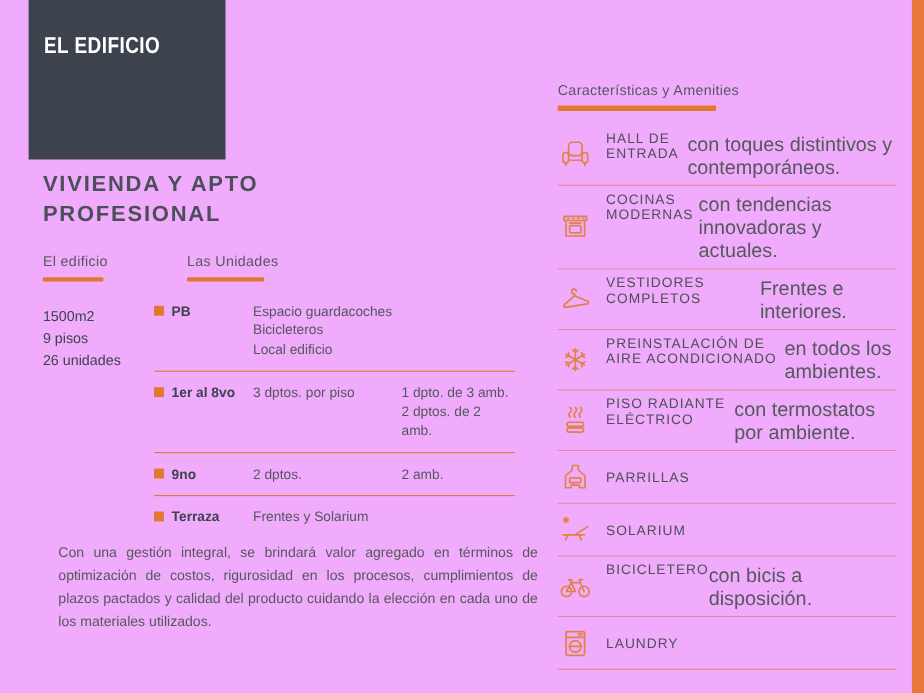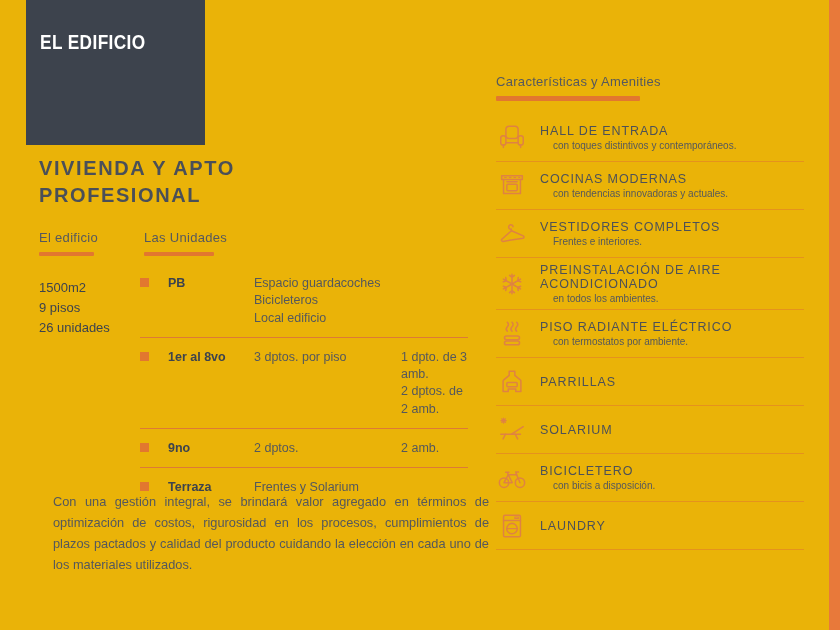--- a/index.html
+++ b/index.html
@@ -1,21 +1,21 @@
 <!DOCTYPE html>
 <html><head>
 <meta charset="utf-8">
 <style>
   * { margin:0; padding:0; box-sizing:border-box; }
   html,body { width:840px; height:630px; }
   body {
     font-family:"Liberation Sans","DejaVu Sans",sans-serif;
     background:#ffffff; color:#55585c; position:relative; overflow:hidden;
   }
-  .page { position:absolute; inset:0; background:#eab308; }
+  .page { position:absolute; inset:0; background:#f0abfc; }
 
   
   .edge-bar { position:absolute; top:0; right:0; width:11px; height:630px; background:#e8793a; }
 
   
   .banner { position:absolute; left:26px; top:0; width:179px; height:145px;
     background:#3d434d; padding:30px 0 0 14px; }
   .banner-title { color:#ffffff; font-size:21px; font-weight:bold;
     letter-spacing:.5px; transform:scaleX(.82); transform-origin:left center; white-space:nowrap; }
 
@@ -28,47 +28,47 @@
   .sec-bar { height:4px; background:#e2772f; border-radius:1px; margin-top:7px; }
 
   
   .building-col { position:absolute; left:39px; top:230px; width:112px; }
   .building-col .sec-bar { width:55px; }
   .stats { margin-top:24px; font-size:13px; font-weight:normal; color:#3d434d; line-height:1.3; }
   .stats div { margin-bottom:3px; }
 
   
   .units-col { position:absolute; left:140px; top:230px; width:328px; }
-  .units-col .sec-head { margin-left:4px; }
+  .units-col .sec-head { margin-left:30px; }
   .units-col .sec-bar { width:70px; }
   .unit-rows { margin-top:8px; }
   .unit-row { display:grid; grid-template-columns:16px 74px 135px 1fr;
-    padding:11px 0 10px 0; font-size:12.5px; line-height:1.38;gap:12px; }
+    padding:11px 0 10px 0; font-size:12.5px; line-height:1.38; }
   .unit-row:not(:last-child) { border-bottom:1px solid #dd7a36; }
   .unit-bullet { width:9px; height:9px; background:#e2772f; margin-top:3px; }
   .unit-floor { font-weight:bold; color:#3d434d; }
   .unit-cell div { color:#55585c; }
 
   
   .description { position:absolute; left:53px; top:492px; width:436px;
     font-size:12.8px; line-height:1.64; color:#55585c; text-align:justify; }
 
   
-  .amenities { position:absolute; left:496px; top:74px; width:308px; }
+  .amenities { position:absolute; left:507px; top:74px; width:308px; }
   .amenities .sec-bar { width:144px; height:5px; }
   .amenity-list { margin-top:13px; }
   .amenity-item { display:flex; align-items:center; gap:12px;
     min-height:48px; padding:5px 0; border-bottom:1px solid rgba(224,119,47,.55); }
   .amenity-icon { flex:0 0 32px; width:32px; height:32px; display:flex;
     align-items:center; justify-content:center; }
   .amenity-icon svg { width:30px; height:30px; stroke:#df8243; fill:none;
     stroke-width:1.6; stroke-linecap:round; stroke-linejoin:round; }
-  .amenity-text { display:flex; flex-direction:column; }
+  .amenity-text { display:flex; flex-direction:row; }
   .amenity-title { font-size:12.5px; letter-spacing:.9px; color:#4d5157; }
-  .amenity-sub { font-size:10px; color:#55585c; margin-top:2px;margin-left:13px; }
+  .amenity-sub { font-size:18px; color:#55585c; margin-top:2px; }
 </style>
 </head>
 <body>
 
 <div class="page">
 
   <div class="edge-bar"></div>
 
   <div class="banner">
     <div class="banner-title">EL EDIFICIO</div>

